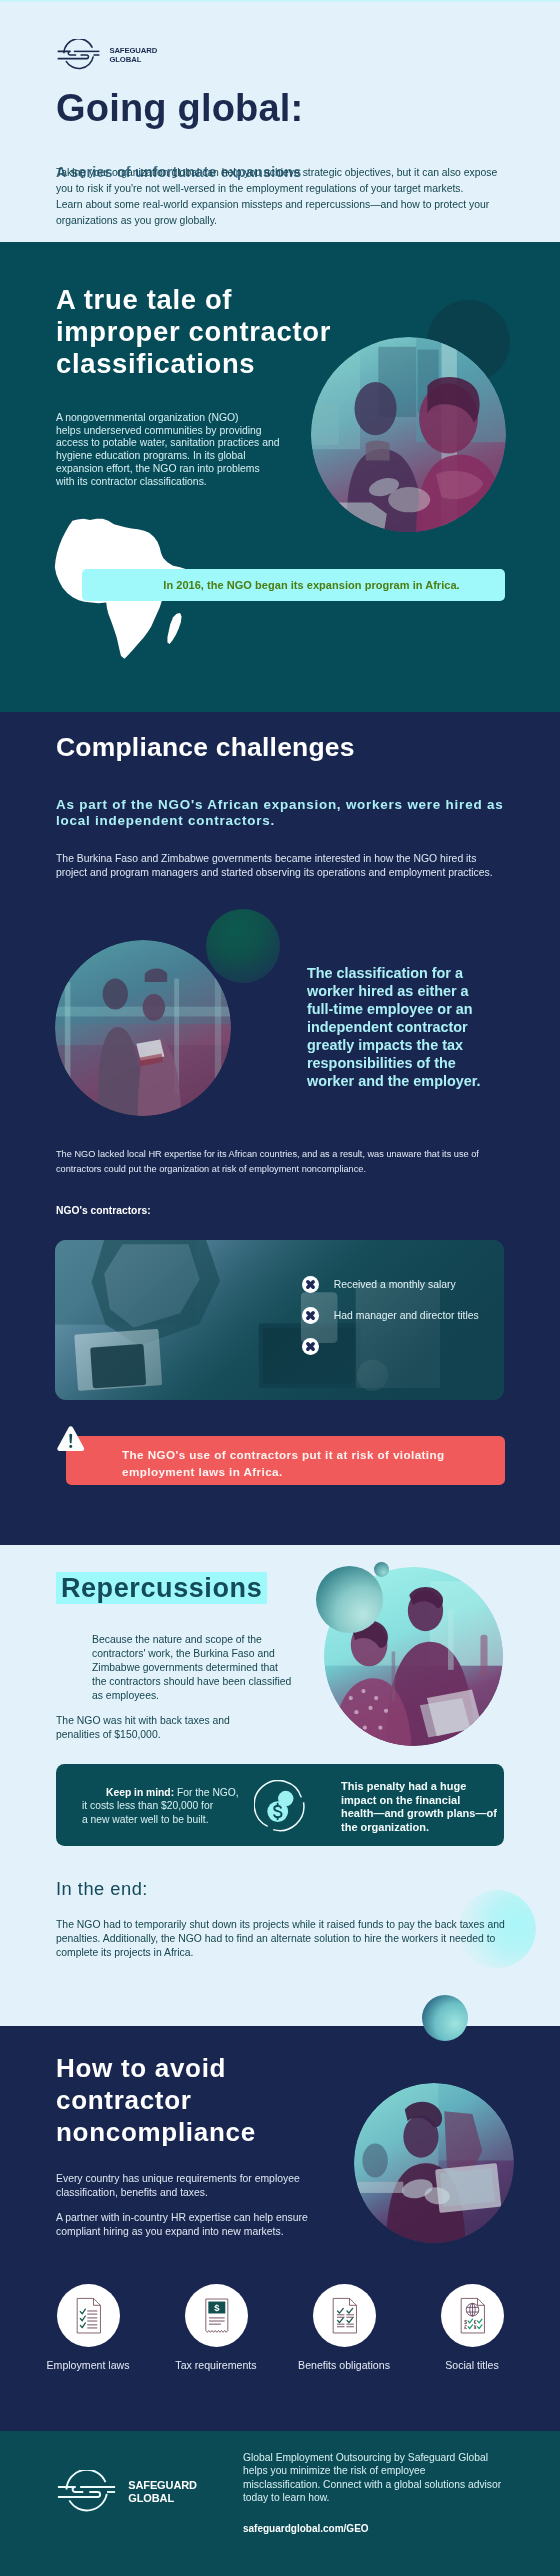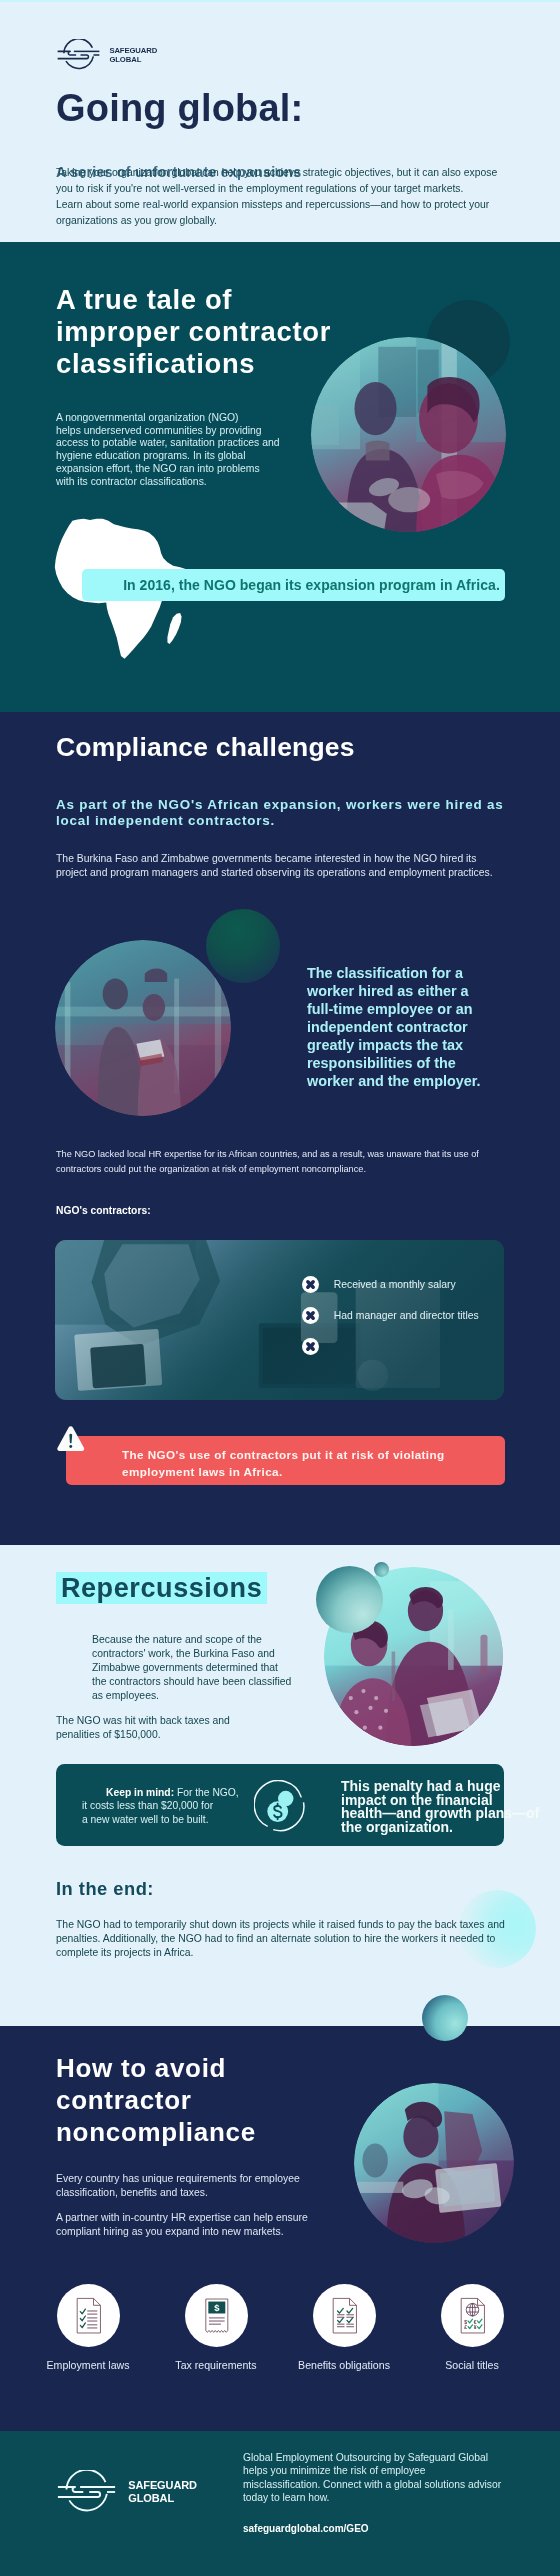--- a/index.html
+++ b/index.html
@@ -27,21 +27,21 @@
   
   .deco{position:absolute;border-radius:50%;}
   .photo{position:absolute;border-radius:50%;overflow:hidden;}
   
   .s-tale{background:#054c58;height:470px;}
   .s-tale .topline{position:absolute;left:0;top:0;width:561px;height:2.1px;background:#bff6f8;opacity:.75;}
   h2.tale-title{position:absolute;left:56px;top:284px;font-size:27.4px;line-height:32px;font-weight:700;color:#ffffff;letter-spacing:0.7px;white-space:nowrap;}
   .tale-body{position:absolute;left:56px;top:412px;font-size:10.4px;line-height:12.7px;color:#d6eef2;white-space:nowrap;}
   .africa{position:absolute;left:52px;top:518px;width:138px;height:145px;}
   .tale-banner{position:absolute;left:82px;top:569px;width:423px;height:32px;background:#9ff8fa;border-radius:4.9px;display:flex;align-items:center;justify-content:center;}
-  .tale-banner span{font-size:14px;font-weight:700;color:#0f766e;letter-spacing:0.04px;position:relative;top:-0.4px;margin-left:36px;}
+  .tale-banner span{font-size:11px;font-weight:700;color:#4d7c0f;letter-spacing:0.04px;position:relative;top:-0.4px;margin-left:36px;}
 
   
   .s-comp{background:#192750;height:833px;}
   h2.comp-title{position:absolute;left:56px;top:732px;font-size:26.5px;font-weight:700;color:#ffffff;letter-spacing:0.2px;}
   .comp-lead{position:absolute;left:56px;top:797px;font-size:13.4px;line-height:16px;font-weight:700;color:#abf0f5;letter-spacing:0.8px;white-space:nowrap;}
   .comp-body{position:absolute;left:56px;top:852px;font-size:10.4px;line-height:14px;color:#dfe7f2;white-space:nowrap;}
   .comp-quote{position:absolute;left:307px;top:964px;font-size:14.4px;line-height:18px;font-weight:700;color:#abf0f5;white-space:nowrap;}
   .comp-body2{position:absolute;left:56px;top:1147px;width:450px;font-size:9.2px;line-height:1.62;color:#e6ecf7;}
   .comp-sub{position:absolute;left:56px;top:1205px;font-size:10.3px;font-weight:700;color:#ffffff;}
   .contractor-card{position:absolute;left:55px;top:1240px;width:449px;height:160px;}
@@ -54,23 +54,23 @@
   .warn-tri{position:absolute;left:56px;top:1425px;width:29.5px;height:28px;}
 
   
   .s-rep{background:#e3f2fa;height:481px;}
   h2.rep-title{position:absolute;left:56px;top:1572px;font-size:27px;font-weight:700;color:#134a5c;letter-spacing:0.6px;background:#9ef9fa;padding:0 4.9px;line-height:32px;}
   .rep-body{position:absolute;left:56px;top:1633px;font-size:10.4px;line-height:14px;color:#15454f;white-space:nowrap;margin-left:36px;}
   .rep-body2{position:absolute;left:56px;top:1714px;font-size:10.4px;line-height:14px;color:#15454f;white-space:nowrap;}
   .keep-card{position:absolute;left:56px;top:1764px;width:448px;height:82px;background:#0a4d57;border-radius:8.4px;}
   .keep-left{position:absolute;left:82px;top:1786px;font-size:10.3px;line-height:13.4px;color:#daf0f2;white-space:nowrap;}
   .keep-left b{color:#ffffff;padding-left:24px;}
-  .keep-right{position:absolute;left:341px;top:1780px;font-size:14px;line-height:13.5px;font-weight:700;color:#f4fbfb;white-space:nowrap;}
+  .keep-right{position:absolute;left:341px;top:1780px;font-size:11px;line-height:13.5px;font-weight:700;color:#f4fbfb;white-space:nowrap;}
   .coin{position:absolute;left:254px;top:1780px;width:52px;height:54px;}
-  h3.end-title{position:absolute;left:56px;top:1878px;font-size:18.3px;font-weight:700;color:#134a5c;letter-spacing:0.5px;}
+  h3.end-title{position:absolute;left:56px;top:1878px;font-size:18.3px;font-weight:400;color:#134a5c;letter-spacing:0.5px;}
   .end-body{position:absolute;left:56px;top:1918px;font-size:10.4px;line-height:14px;color:#15454f;white-space:nowrap;}
 
   
   .s-avoid{background:#192750;height:405px;}
   h2.avoid-title{position:absolute;left:56px;top:2052px;font-size:26px;line-height:32px;font-weight:700;color:#ffffff;letter-spacing:0.7px;white-space:nowrap;}
   .avoid-b1{position:absolute;left:56px;top:2172px;font-size:10.4px;line-height:13.8px;color:#dfe7f2;white-space:nowrap;}
   .avoid-b2{position:absolute;left:56px;top:2211px;font-size:10.4px;line-height:14px;color:#dfe7f2;white-space:nowrap;}
   .icon-row{position:absolute;left:24px;top:2284px;width:512px;display:flex;}
   .icon-item{width:128px;display:flex;flex-direction:column;align-items:center;}
   .icon-circle{width:63px;height:63px;border-radius:50%;background:#ffffff;display:flex;align-items:center;justify-content:center;}

